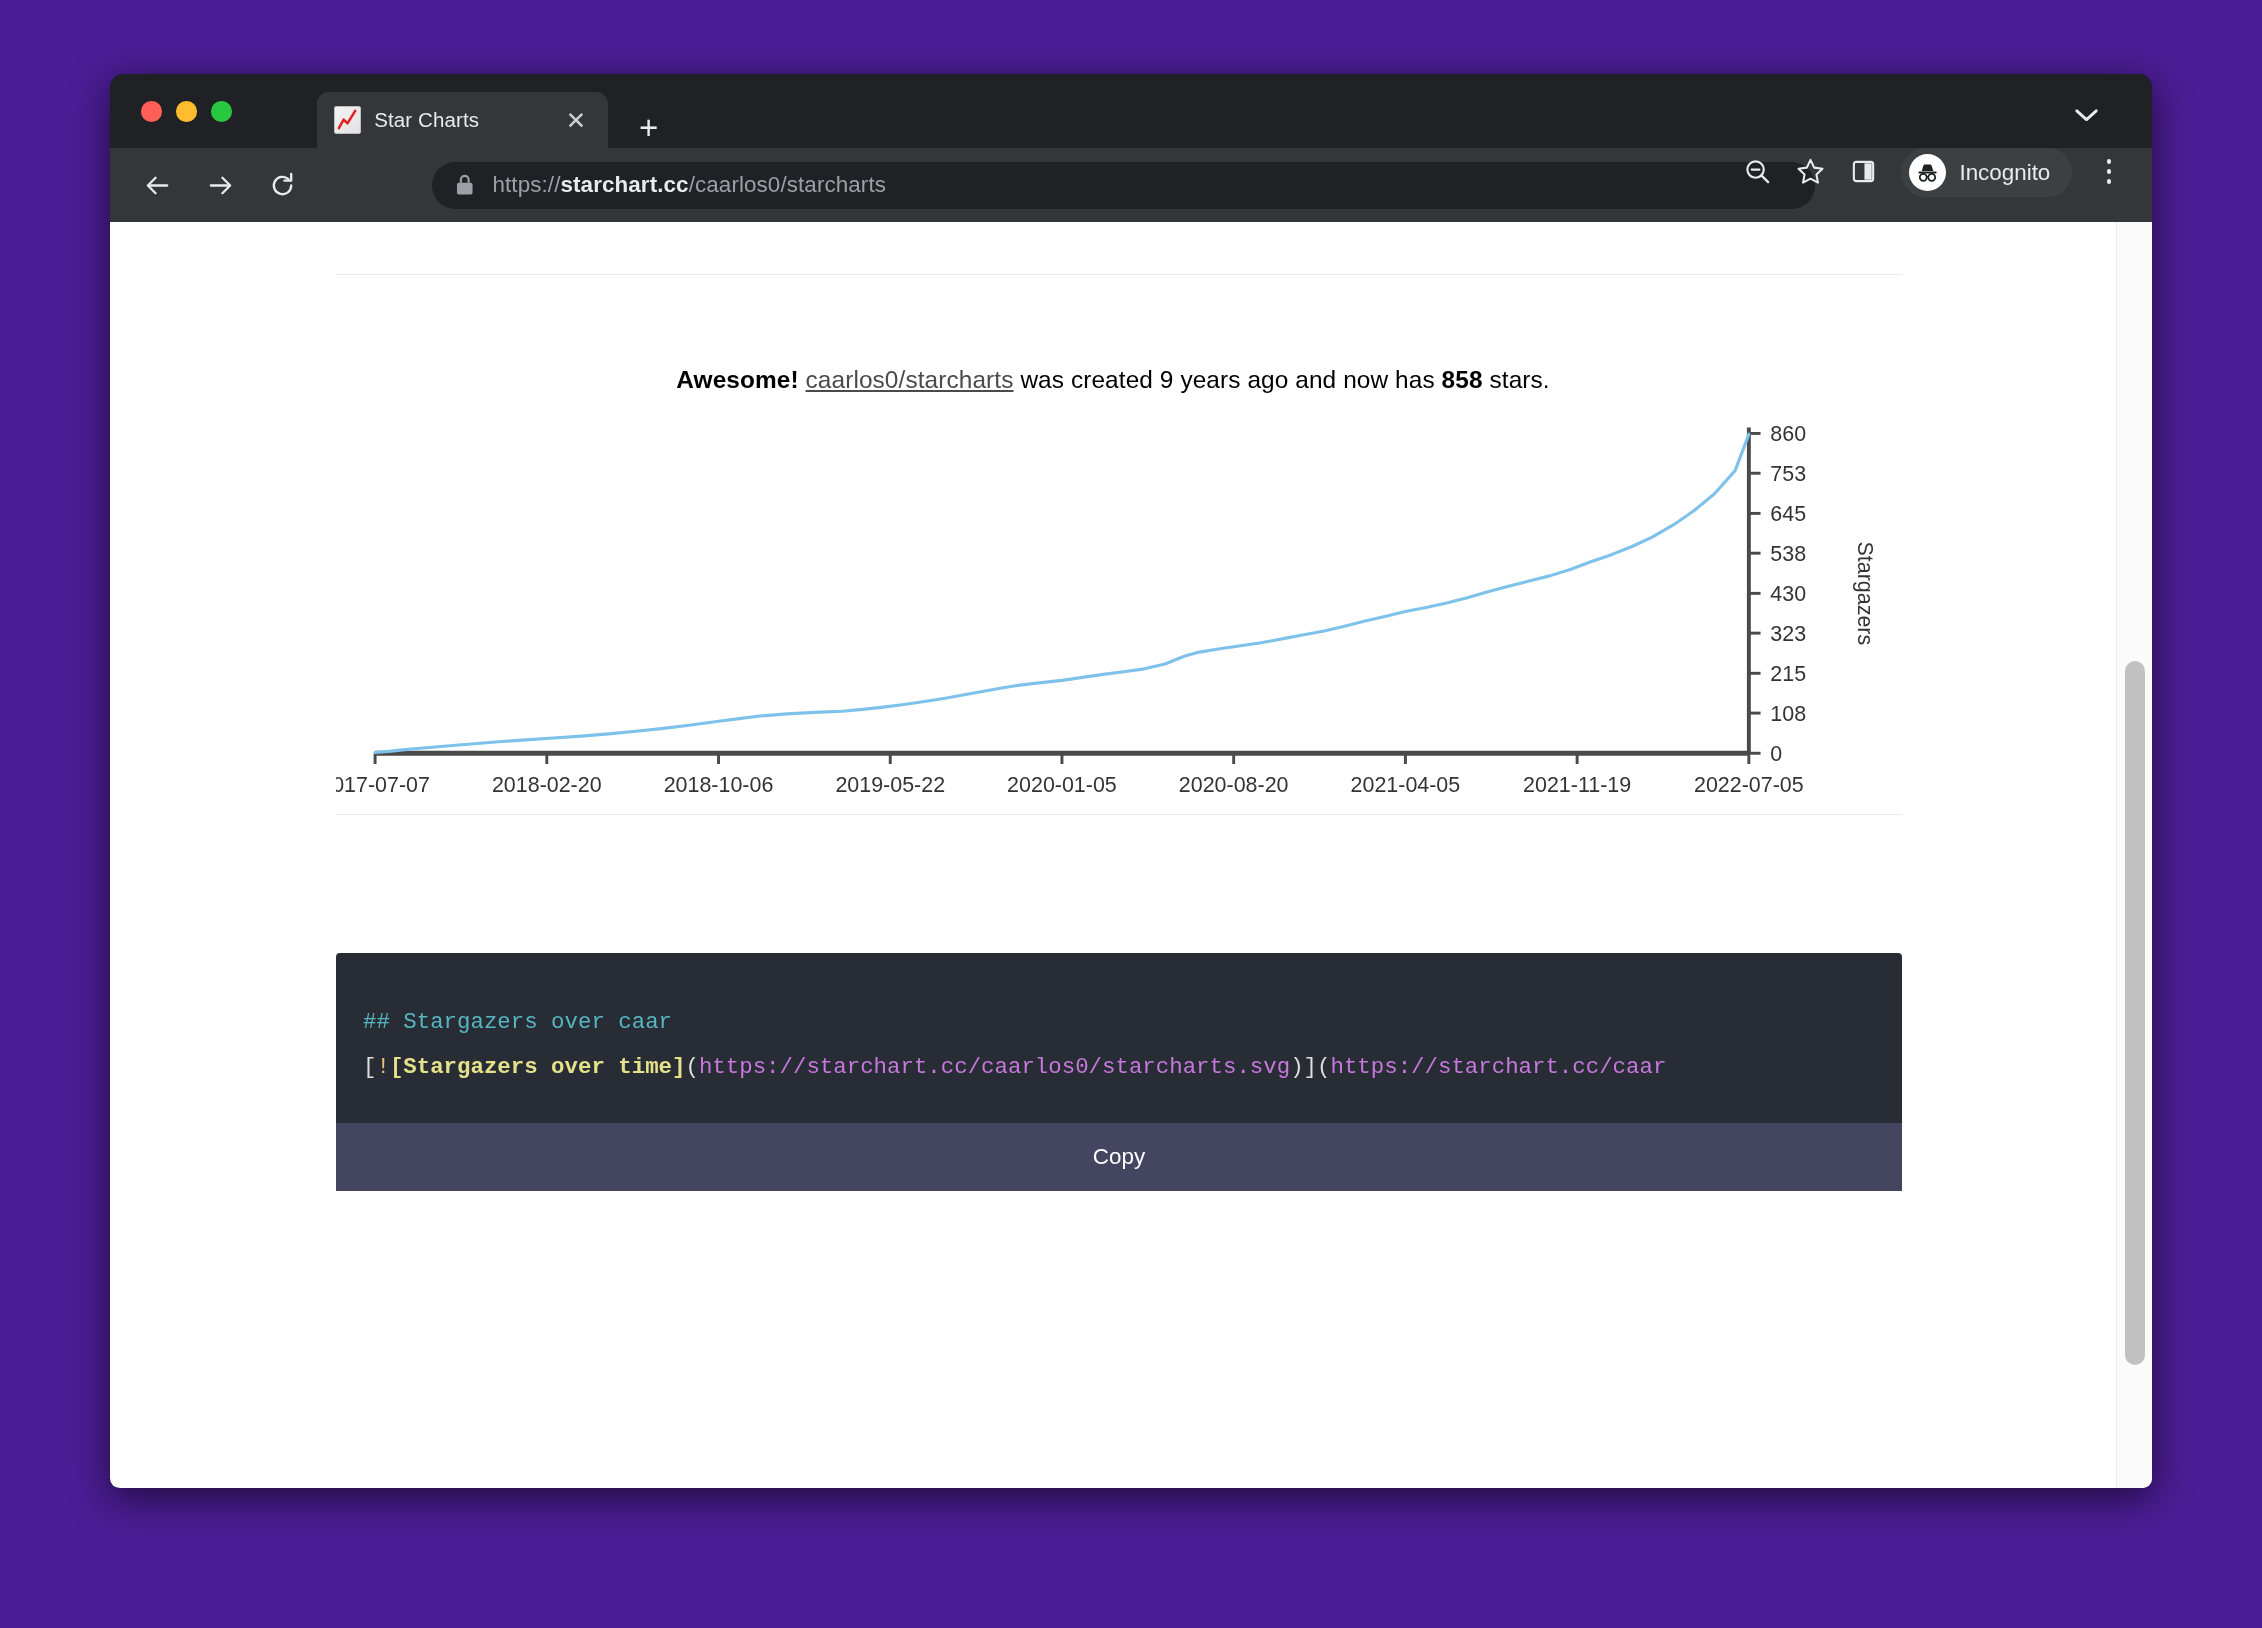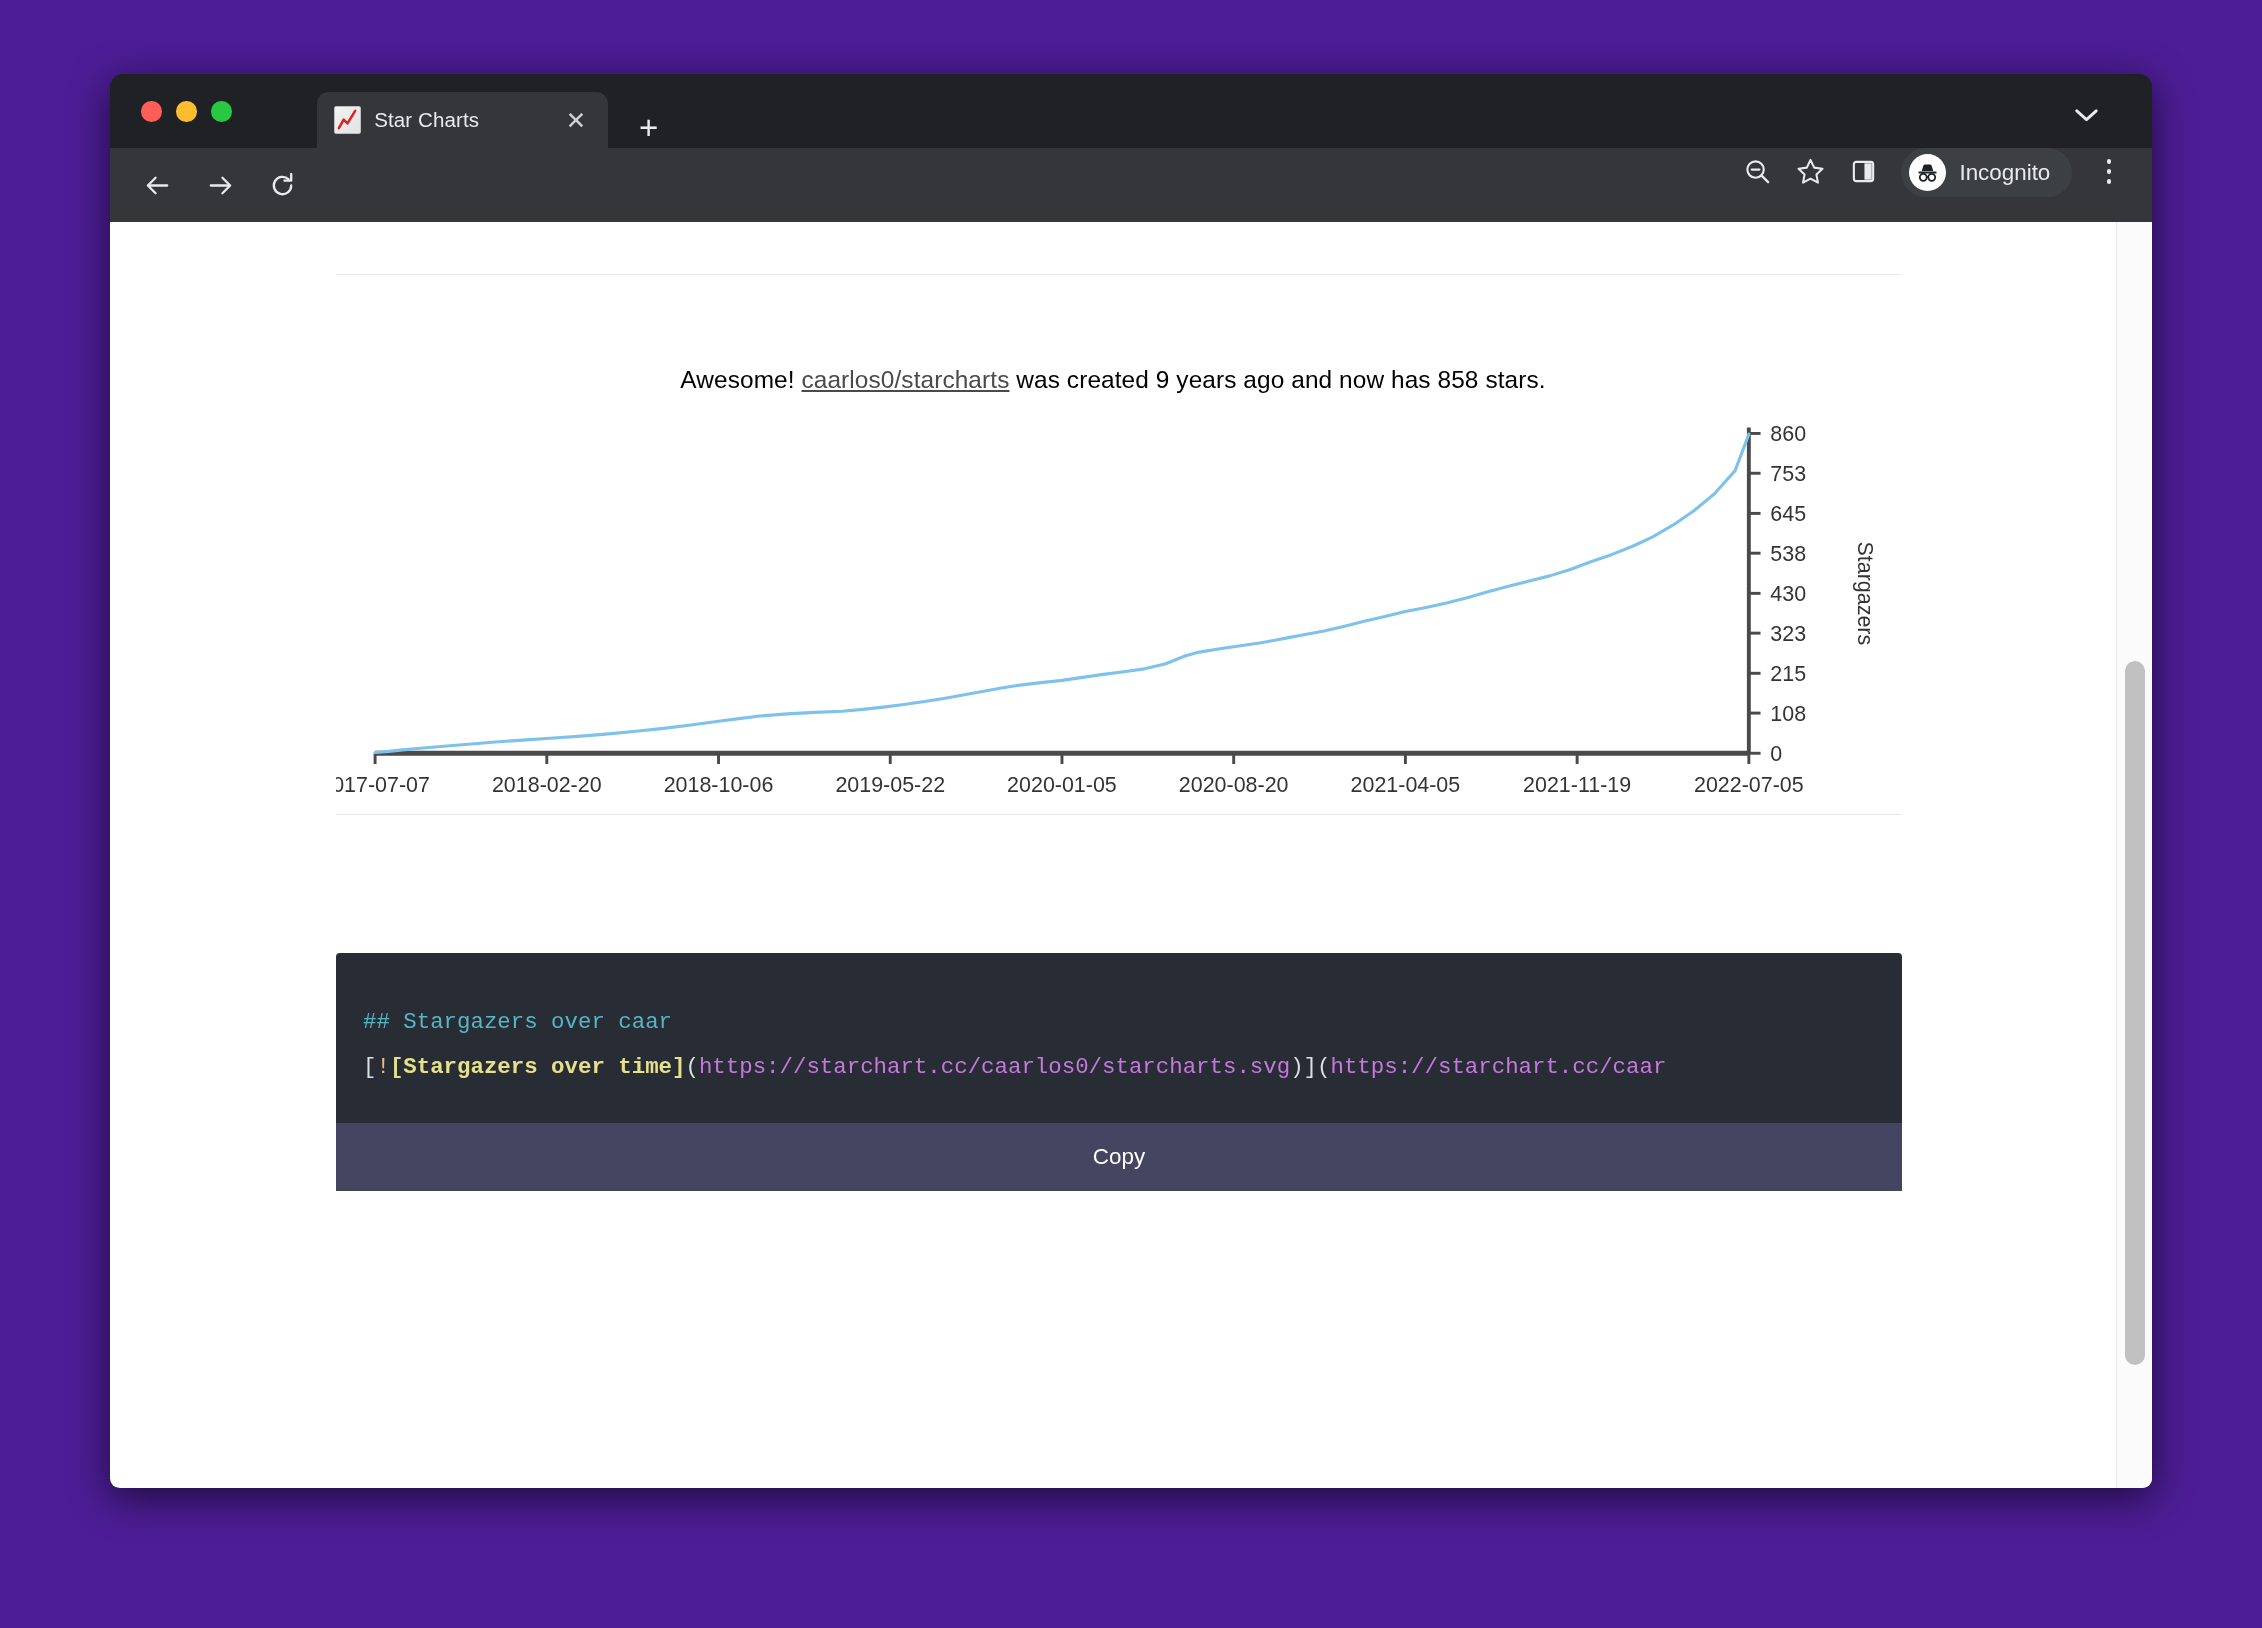--- a/index.html
+++ b/index.html
@@ -233,21 +233,21 @@
 
   .headline {
     position: absolute;
     left: 0; top: 144px;
     width: 2006px;
     text-align: center;
     font-size: 24.4px;
     color: #000000;
     letter-spacing: 0.1px;
   }
-  .headline b { font-weight: 400; }
+  .headline b { font-weight: 700; }
   .headline a {
     color: #4a4a4a;
     text-decoration: underline;
   }
 
   
   .chart-wrap {
     position: absolute;
     left: 226px;
     top: 190px;
@@ -353,20 +353,29 @@
           <polyline points="17,7 25,15 17,23" fill="none" stroke="#e8eaed" stroke-width="2.4" stroke-linecap="round" stroke-linejoin="round"></polyline>
         </svg>
       </div>
       <div class="nav-btn">
         <svg width="29" height="29" viewBox="0 0 30 30">
           <path d="M24 15a9 9 0 1 1-2.9-6.6" fill="none" stroke="#e8eaed" stroke-width="2.4" stroke-linecap="round"></path>
           <polyline points="24,3 24,10 17,10" fill="none" stroke="#e8eaed" stroke-width="2.4" stroke-linecap="round" stroke-linejoin="round"></polyline>
         </svg>
       </div>
 
+      <div class="omnibox">
+        <span class="lock-icon">
+          <svg width="19.5" height="23.4" viewBox="0 0 20 24">
+            <rect x="2" y="10" width="16" height="12" rx="2" fill="#9aa0a6"></rect>
+            <path d="M6 10V7a4 4 0 0 1 8 0v3" fill="none" stroke="#9aa0a6" stroke-width="2.2"></path>
+          </svg>
+        </span>
+        <span class="url-text"><span class="scheme">https://</span><span class="host">starchart.cc</span><span class="path">/caarlos0/starcharts</span></span>
+      </div>
 
       <div class="tb-right">
         <div class="tb-icon">
           <svg width="29" height="29" viewBox="0 0 30 30">
             <circle cx="13" cy="13" r="8.5" fill="none" stroke="#e8eaed" stroke-width="2.2"></circle>
             <line x1="19" y1="19" x2="26" y2="26" stroke="#e8eaed" stroke-width="2.4" stroke-linecap="round"></line>
             <line x1="9" y1="13" x2="17" y2="13" stroke="#e8eaed" stroke-width="2.2" stroke-linecap="round"></line>
           </svg>
         </div>
         <div class="tb-icon">

